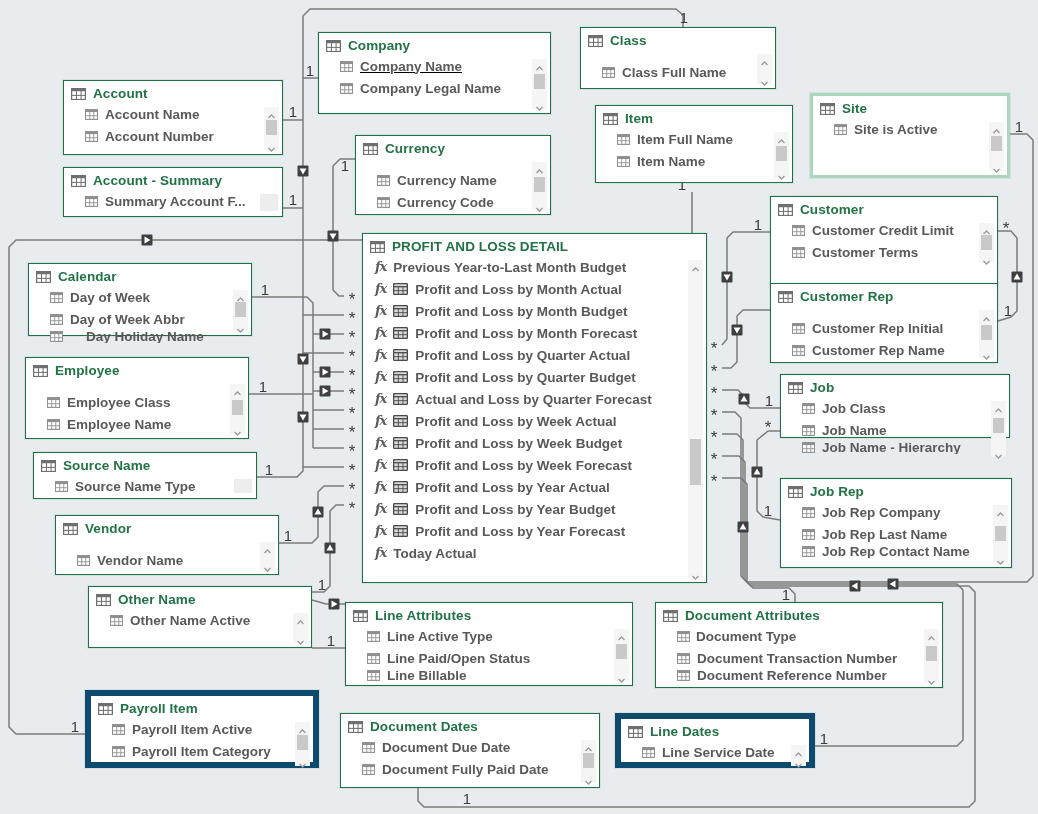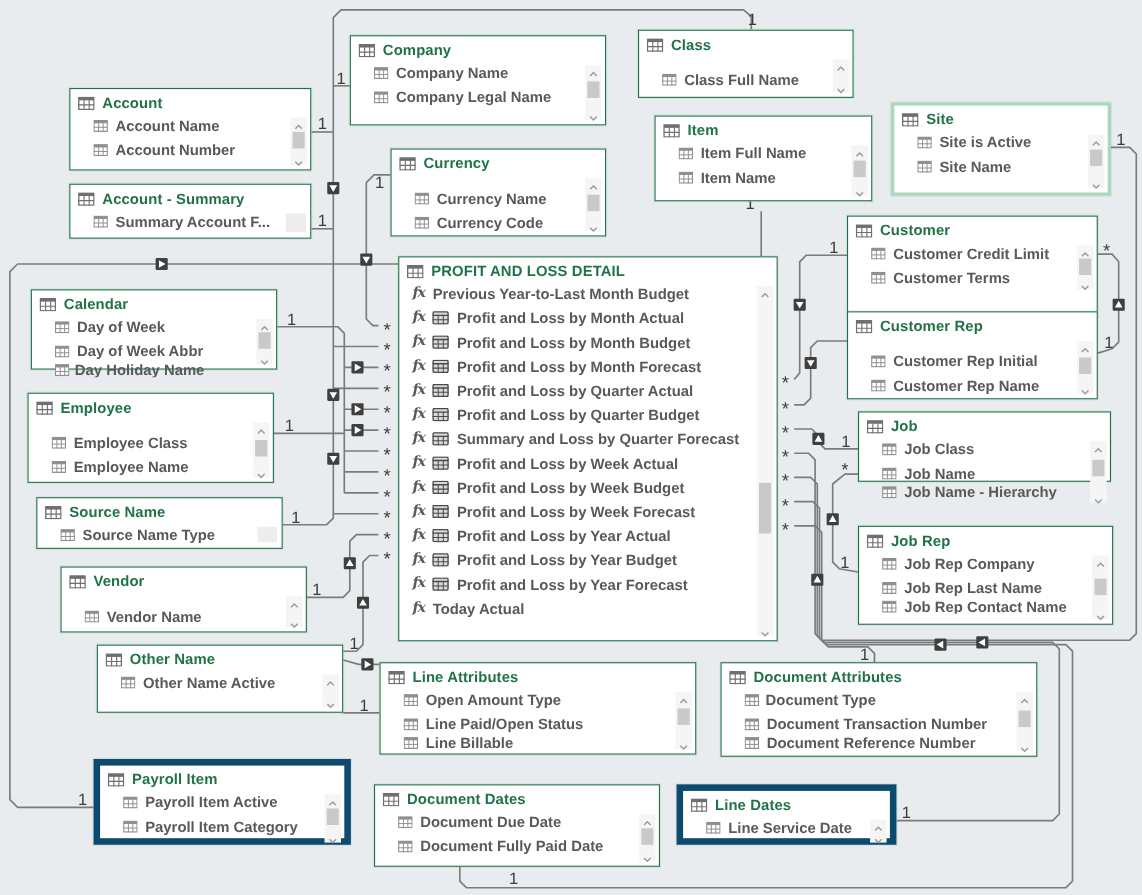--- a/index.html
+++ b/index.html
@@ -300,21 +300,21 @@
     <rect x="0.5" y="0.5" width="15" height="3" fill="#8f8f8f"></rect>
     <line x1="5.8" y1="3" x2="5.8" y2="13" stroke="#8f8f8f" stroke-width="1.1"></line>
     <line x1="10.8" y1="3" x2="10.8" y2="13" stroke="#8f8f8f" stroke-width="1.1"></line>
     <line x1="0" y1="8" x2="16" y2="8" stroke="#8f8f8f" stroke-width="1.1"></line>
   </svg>
             </span>
             <span class="row-label">Day of Week Abbr</span>
           </span>
         </div>
         <div class="row clipbottom">
-          <span class="inner" style="display: flex; align-items: center; gap: 5px;">
+          <span class="inner" style="display: flex; align-items: center; gap: 23px;">
             <span style="display: flex; flex: 0 0 auto;">
               <svg width="13" height="11" viewBox="0 0 16 13" xmlns="http://www.w3.org/2000/svg">
     <rect x="0.5" y="0.5" width="15" height="12" fill="#fff" stroke="#8f8f8f" stroke-width="1.4"></rect>
     <rect x="0.5" y="0.5" width="15" height="3" fill="#8f8f8f"></rect>
     <line x1="5.8" y1="3" x2="5.8" y2="13" stroke="#8f8f8f" stroke-width="1.1"></line>
     <line x1="10.8" y1="3" x2="10.8" y2="13" stroke="#8f8f8f" stroke-width="1.1"></line>
     <line x1="0" y1="8" x2="16" y2="8" stroke="#8f8f8f" stroke-width="1.1"></line>
   </svg>
             </span>
             <span class="row-label">Day Holiday Name</span>
@@ -554,21 +554,21 @@
     <rect x="0.5" y="0.5" width="15" height="3" fill="#6f6f6f"></rect>
     <line x1="5.8" y1="3" x2="5.8" y2="13" stroke="#6f6f6f" stroke-width="1.1"></line>
     <line x1="10.8" y1="3" x2="10.8" y2="13" stroke="#6f6f6f" stroke-width="1.1"></line>
     <line x1="0" y1="8" x2="16" y2="8" stroke="#6f6f6f" stroke-width="1.1"></line>
   </svg>
         </span>
         <span class="tbl-title">Company</span>
       </div>
       <div class="tbl-body">
         <div class="row">
-          <span class="inner" style="display: flex; align-items: center; gap: 7px;">
+          <span class="inner" style="display: flex; align-items: center; gap: 7px; text-decoration: underline;">
             <span style="display: flex; flex: 0 0 auto;">
               <svg width="13" height="11" viewBox="0 0 16 13" xmlns="http://www.w3.org/2000/svg">
     <rect x="0.5" y="0.5" width="15" height="12" fill="#fff" stroke="#8f8f8f" stroke-width="1.4"></rect>
     <rect x="0.5" y="0.5" width="15" height="3" fill="#8f8f8f"></rect>
     <line x1="5.8" y1="3" x2="5.8" y2="13" stroke="#8f8f8f" stroke-width="1.1"></line>
     <line x1="10.8" y1="3" x2="10.8" y2="13" stroke="#8f8f8f" stroke-width="1.1"></line>
     <line x1="0" y1="8" x2="16" y2="8" stroke="#8f8f8f" stroke-width="1.1"></line>
   </svg>
             </span>
             <span class="row-label">Company Name</span>
@@ -753,21 +753,21 @@
             <span class="fxicon">fx</span>
             <span style="display: flex; flex: 0 0 auto;">
               <svg width="15" height="12" viewBox="0 0 16 13" xmlns="http://www.w3.org/2000/svg">
     <rect x="0.5" y="0.5" width="15" height="12" rx="1.5" fill="#d9d9d9" stroke="#4a4a4a" stroke-width="1.5"></rect>
     <line x1="5.7" y1="3.5" x2="5.7" y2="13" stroke="#4a4a4a" stroke-width="1"></line>
     <line x1="10.7" y1="3.5" x2="10.7" y2="13" stroke="#4a4a4a" stroke-width="1"></line>
     <line x1="0" y1="4" x2="16" y2="4" stroke="#4a4a4a" stroke-width="1.4"></line>
     <line x1="0" y1="8.3" x2="16" y2="8.3" stroke="#4a4a4a" stroke-width="1"></line>
   </svg>
             </span>
-            <span class="row-label">Summary and Loss by Quarter Forecast</span>
+            <span class="row-label">Actual and Loss by Quarter Forecast</span>
           </span>
         </div>
         <div class="row measure">
           <span class="inner" style="display: flex; align-items: center; gap: 7px;">
             <span class="fxicon">fx</span>
             <span style="display: flex; flex: 0 0 auto;">
               <svg width="15" height="12" viewBox="0 0 16 13" xmlns="http://www.w3.org/2000/svg">
     <rect x="0.5" y="0.5" width="15" height="12" rx="1.5" fill="#d9d9d9" stroke="#4a4a4a" stroke-width="1.5"></rect>
     <line x1="5.7" y1="3.5" x2="5.7" y2="13" stroke="#4a4a4a" stroke-width="1"></line>
     <line x1="10.7" y1="3.5" x2="10.7" y2="13" stroke="#4a4a4a" stroke-width="1"></line>
@@ -983,34 +983,20 @@
     <rect x="0.5" y="0.5" width="15" height="12" fill="#fff" stroke="#8f8f8f" stroke-width="1.4"></rect>
     <rect x="0.5" y="0.5" width="15" height="3" fill="#8f8f8f"></rect>
     <line x1="5.8" y1="3" x2="5.8" y2="13" stroke="#8f8f8f" stroke-width="1.1"></line>
     <line x1="10.8" y1="3" x2="10.8" y2="13" stroke="#8f8f8f" stroke-width="1.1"></line>
     <line x1="0" y1="8" x2="16" y2="8" stroke="#8f8f8f" stroke-width="1.1"></line>
   </svg>
             </span>
             <span class="row-label">Site is Active</span>
           </span>
         </div>
-        <div class="row">
-          <span class="inner" style="display: flex; align-items: center; gap: 7px;">
-            <span style="display: flex; flex: 0 0 auto;">
-              <svg width="13" height="11" viewBox="0 0 16 13" xmlns="http://www.w3.org/2000/svg">
-    <rect x="0.5" y="0.5" width="15" height="12" fill="#fff" stroke="#8f8f8f" stroke-width="1.4"></rect>
-    <rect x="0.5" y="0.5" width="15" height="3" fill="#8f8f8f"></rect>
-    <line x1="5.8" y1="3" x2="5.8" y2="13" stroke="#8f8f8f" stroke-width="1.1"></line>
-    <line x1="10.8" y1="3" x2="10.8" y2="13" stroke="#8f8f8f" stroke-width="1.1"></line>
-    <line x1="0" y1="8" x2="16" y2="8" stroke="#8f8f8f" stroke-width="1.1"></line>
-  </svg>
-            </span>
-            <span class="row-label">Site Name</span>
-          </span>
-        </div>
       </div>
       <div class="sbar" style="right: 3px; top: 26px; height: 49px;">
         <div class="arr" style="top: 0px;"><svg width="11" height="9" viewBox="0 0 11 9" xmlns="http://www.w3.org/2000/svg">
     <path d="M2.5 6 L5.5 3 L8.5 6" fill="none" stroke="#9a9a9a" stroke-width="1.3"></path>
           </svg></div>
         <div class="arr" style="bottom: -2px;"><svg width="11" height="9" viewBox="0 0 11 9" xmlns="http://www.w3.org/2000/svg">
     <path d="M2.5 3 L5.5 6 L8.5 3" fill="none" stroke="#9a9a9a" stroke-width="1.3"></path>
           </svg></div>
         <div class="thumb" style="top: 14px; height: 15px;"></div>
       </div>
@@ -1274,21 +1260,21 @@
           <span class="inner" style="display: flex; align-items: center; gap: 7px;">
             <span style="display: flex; flex: 0 0 auto;">
               <svg width="13" height="11" viewBox="0 0 16 13" xmlns="http://www.w3.org/2000/svg">
     <rect x="0.5" y="0.5" width="15" height="12" fill="#fff" stroke="#8f8f8f" stroke-width="1.4"></rect>
     <rect x="0.5" y="0.5" width="15" height="3" fill="#8f8f8f"></rect>
     <line x1="5.8" y1="3" x2="5.8" y2="13" stroke="#8f8f8f" stroke-width="1.1"></line>
     <line x1="10.8" y1="3" x2="10.8" y2="13" stroke="#8f8f8f" stroke-width="1.1"></line>
     <line x1="0" y1="8" x2="16" y2="8" stroke="#8f8f8f" stroke-width="1.1"></line>
   </svg>
             </span>
-            <span class="row-label">Open Amount Type</span>
+            <span class="row-label">Line Active Type</span>
           </span>
         </div>
         <div class="row">
           <span class="inner" style="display: flex; align-items: center; gap: 7px;">
             <span style="display: flex; flex: 0 0 auto;">
               <svg width="13" height="11" viewBox="0 0 16 13" xmlns="http://www.w3.org/2000/svg">
     <rect x="0.5" y="0.5" width="15" height="12" fill="#fff" stroke="#8f8f8f" stroke-width="1.4"></rect>
     <rect x="0.5" y="0.5" width="15" height="3" fill="#8f8f8f"></rect>
     <line x1="5.8" y1="3" x2="5.8" y2="13" stroke="#8f8f8f" stroke-width="1.1"></line>
     <line x1="10.8" y1="3" x2="10.8" y2="13" stroke="#8f8f8f" stroke-width="1.1"></line>

